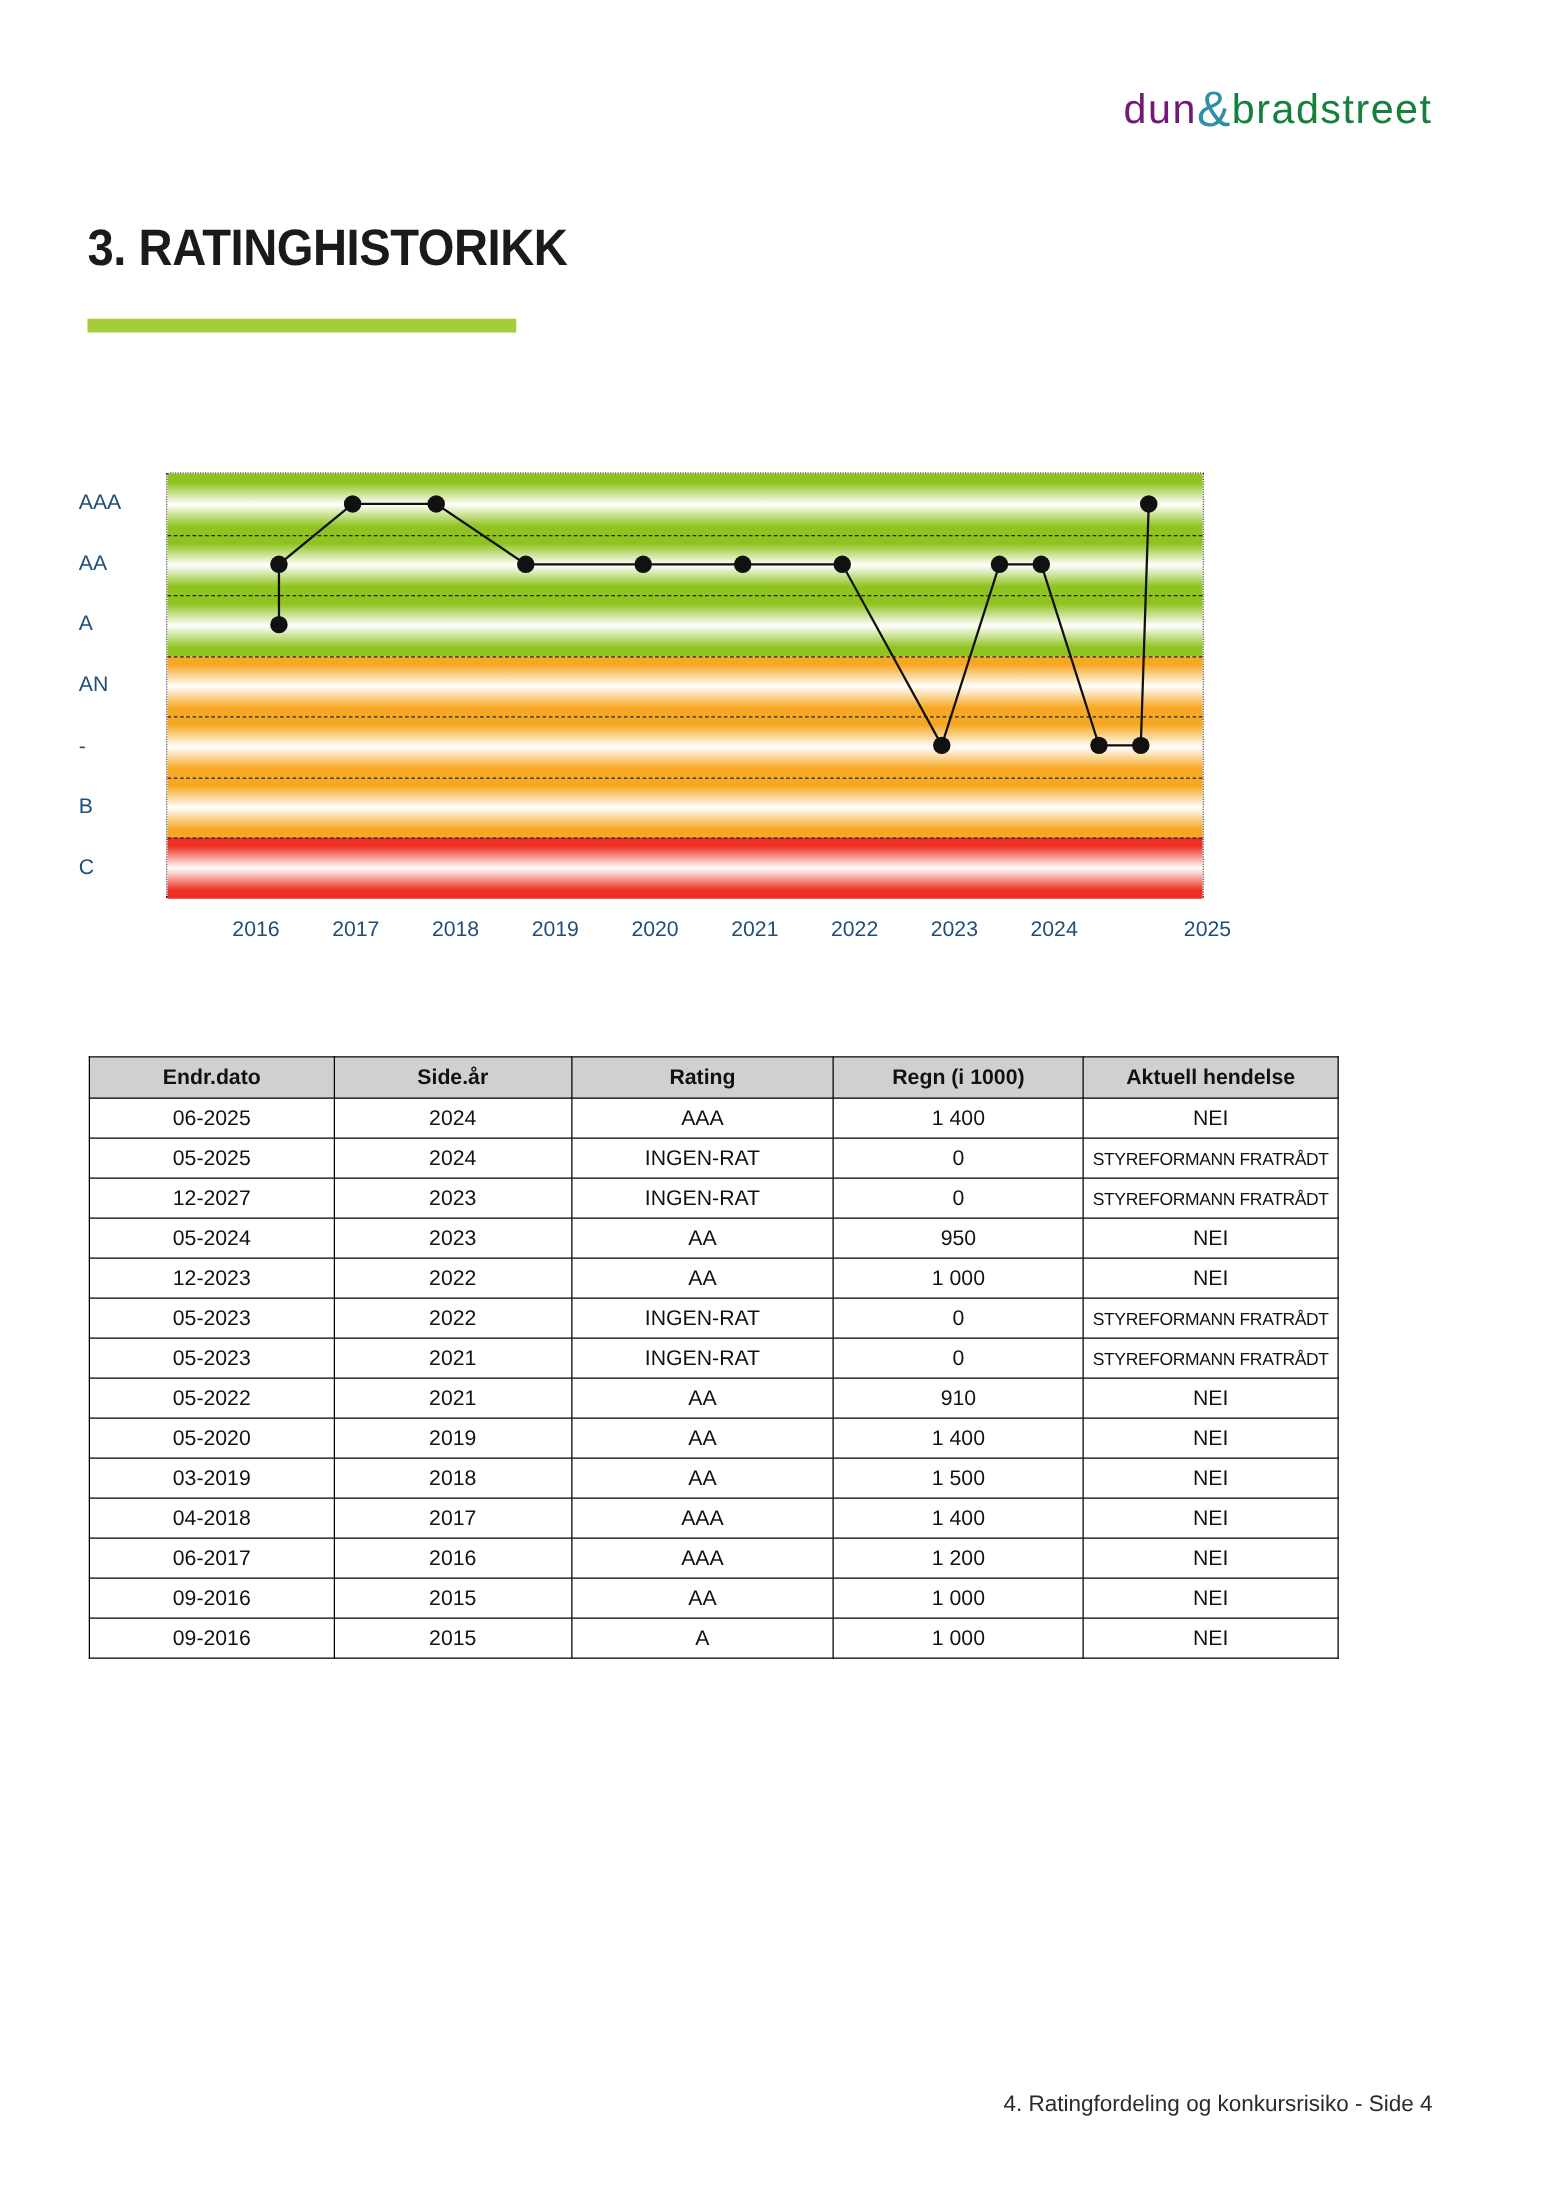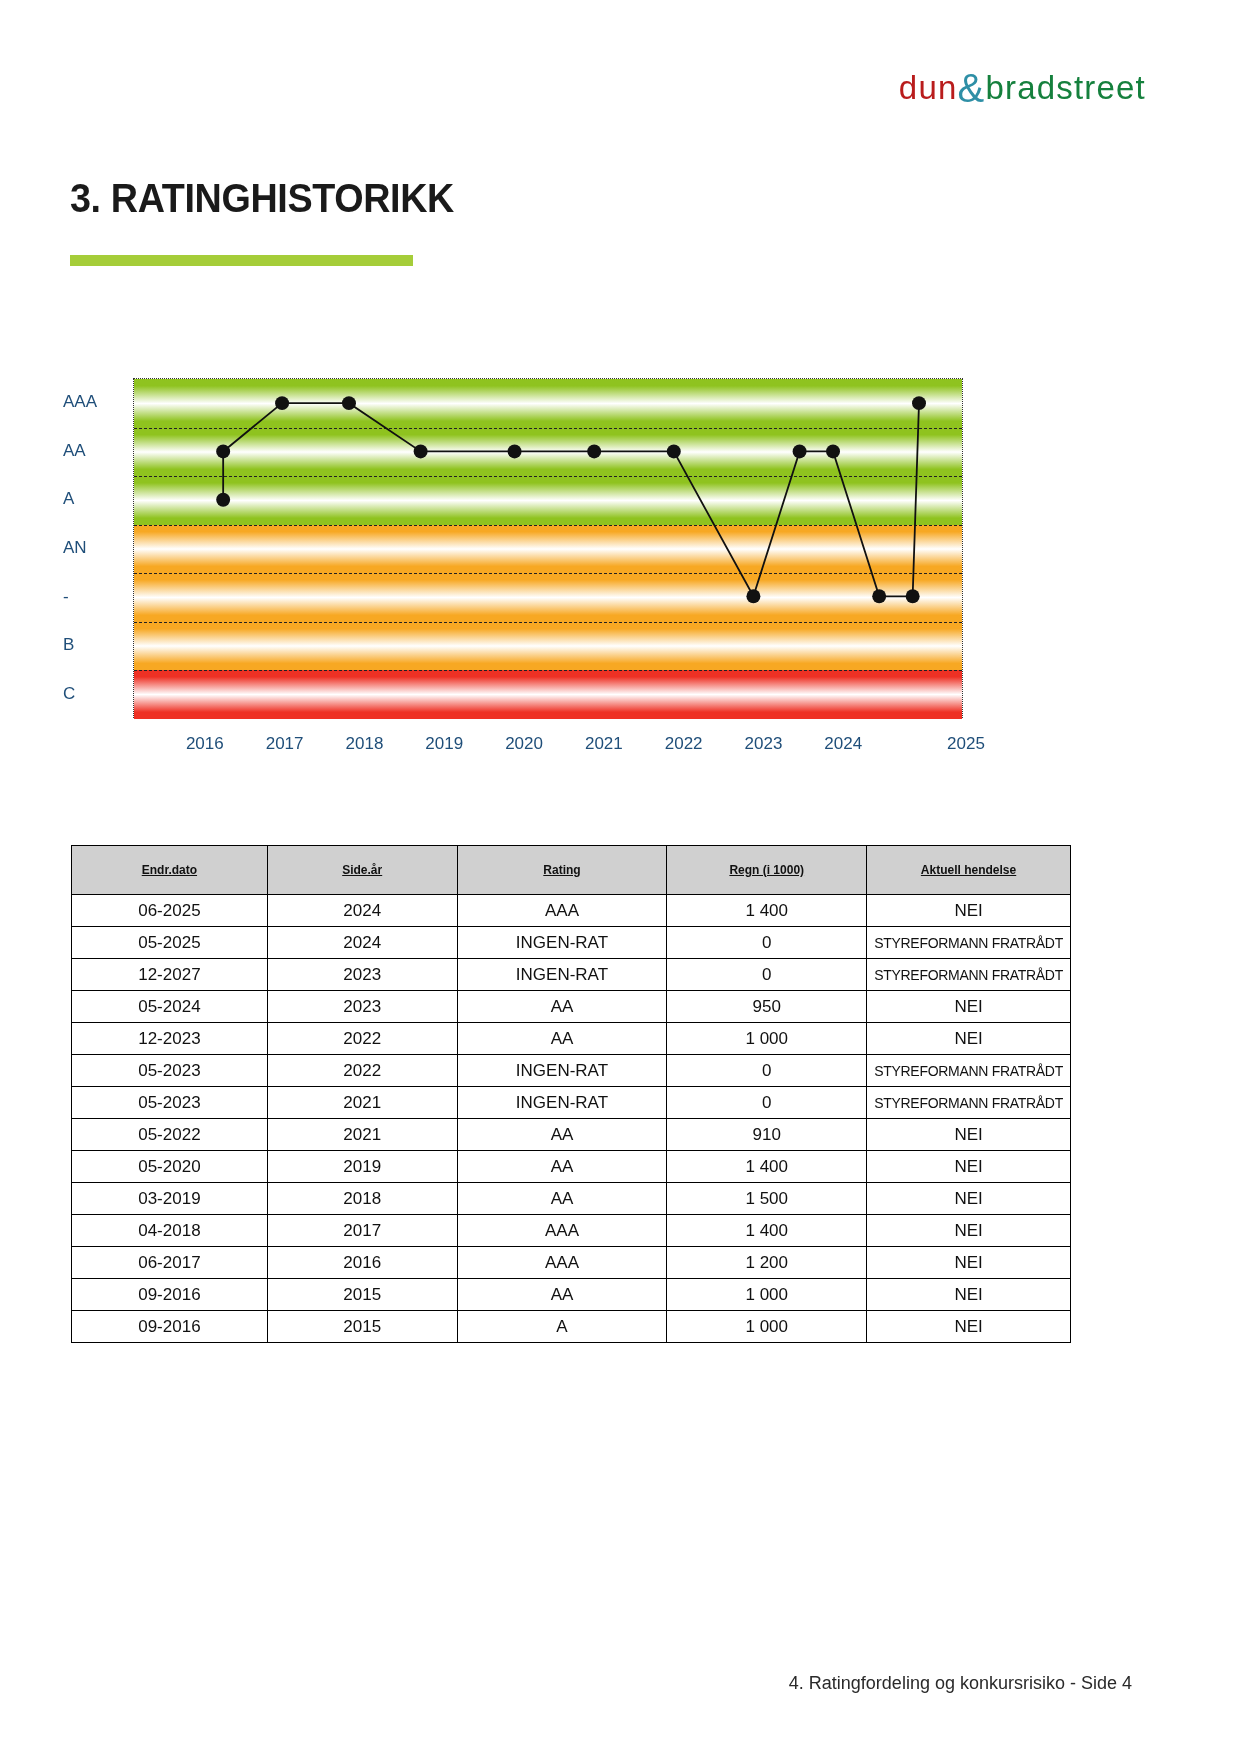--- a/index.html
+++ b/index.html
@@ -19,21 +19,21 @@
   .logo {
     position: absolute;
     top: 68px;
     right: 95px;
     font-family: "Liberation Sans", sans-serif;
     font-size: 33px;
     letter-spacing: 1.2px;
     white-space: nowrap;
     line-height: 1;
   }
-  .logo .lg-dun { color: #b91c1c; font-weight: 400; }
+  .logo .lg-dun { color: #701a75; font-weight: 400; }
   .logo .lg-amp { color: #2e8fa6; font-size: 40px; font-weight: 400; vertical-align: -3px; }
   .logo .lg-brad { color: #15803d; font-weight: 400; }
 
   
   .section-title {
     position: absolute;
     left: 70px;
     top: 175px;
     font-family: "Liberation Sans Narrow", "Liberation Sans", sans-serif;
     font-size: 41px;
@@ -127,35 +127,34 @@
   .rt-table th, .rt-table td {
     border: 1px solid #000;
     text-align: center;
     height: 32px;
     padding: 0 4px;
     font-weight: 400;
   }
   .rt-table thead th {
     background: #d0d0d0;
     font-weight: 700;
-    font-size: 12px;
-    height: 49px;
-    text-decoration: underline;
+    font-size: 17px;
+    height: 33px;
   }
   .col-date   { width: 196px; }
   .col-year   { width: 190px; }
   .col-rating { width: 210px; }
   .col-limit  { width: 200px; }
   .col-event  { width: 204px; }
   .ev-small { font-size: 14px; letter-spacing: -0.3px; margin-left: 39px; }
 
   
   .footer {
     position: absolute;
-    right: 109px;
+    right: 95px;
     top: 1673px;
     font-size: 18px;
     color: #2a2a2a;
     white-space: nowrap;
   }
 </style>
 </head>
 <body>
 
 <div class="page">

